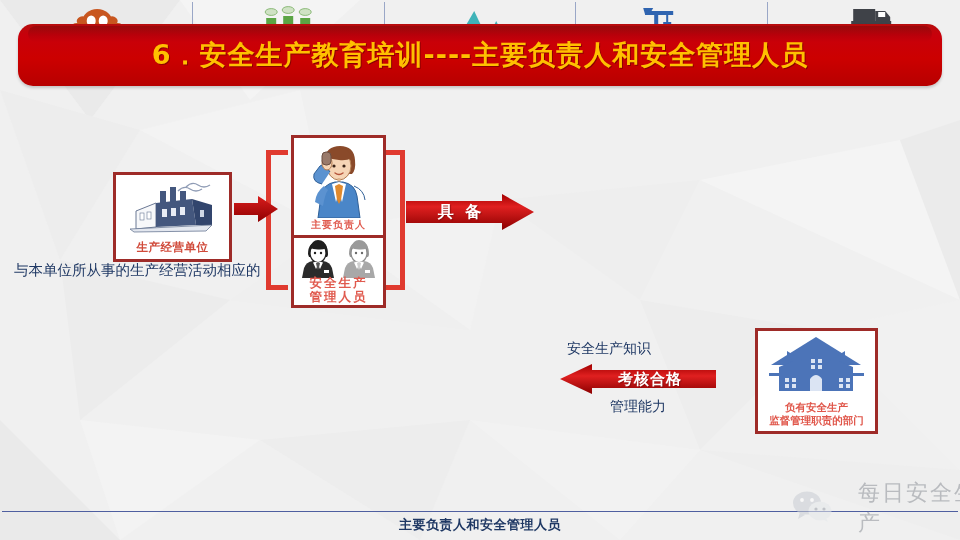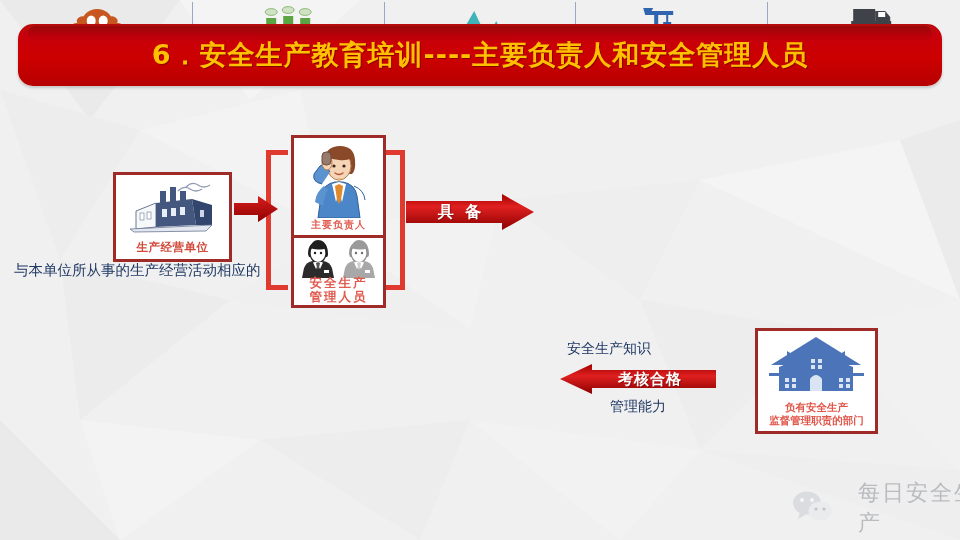--- a/index.html
+++ b/index.html
@@ -356,20 +356,23 @@
             <circle cx="37" cy="36" r="5.5" fill="#3f4248"></circle>
               <circle cx="37" cy="36" r="2" fill="#fff"></circle>
             <circle cx="31" cy="21" r="1.8" fill="#fff"></circle>
               <circle cx="52" cy="21" r="1.8" fill="#fff"></circle>
           </svg>
         </div>
         <div class="lbl">道路运输</div>
         <div class="sub"></div>
       </div>
 
+    </div>
+    <div class="strip-foot">
+      <span>主要负责人和安全管理人员</span>
     </div>
   </div>
 
   <div class="fb-top" style="left:567px;top:340px;">安全生产知识</div>
 
   <div class="arrow-sm" style="left:558px;top:363px;width:160px;height:32px;">
     <svg viewBox="0 0 160 32" width="160" height="32">
       <defs>
           <linearGradient id="gr3" x1="0" y1="0" x2="0" y2="1">
         <stop offset="0" stop-color="#a00000"></stop>

